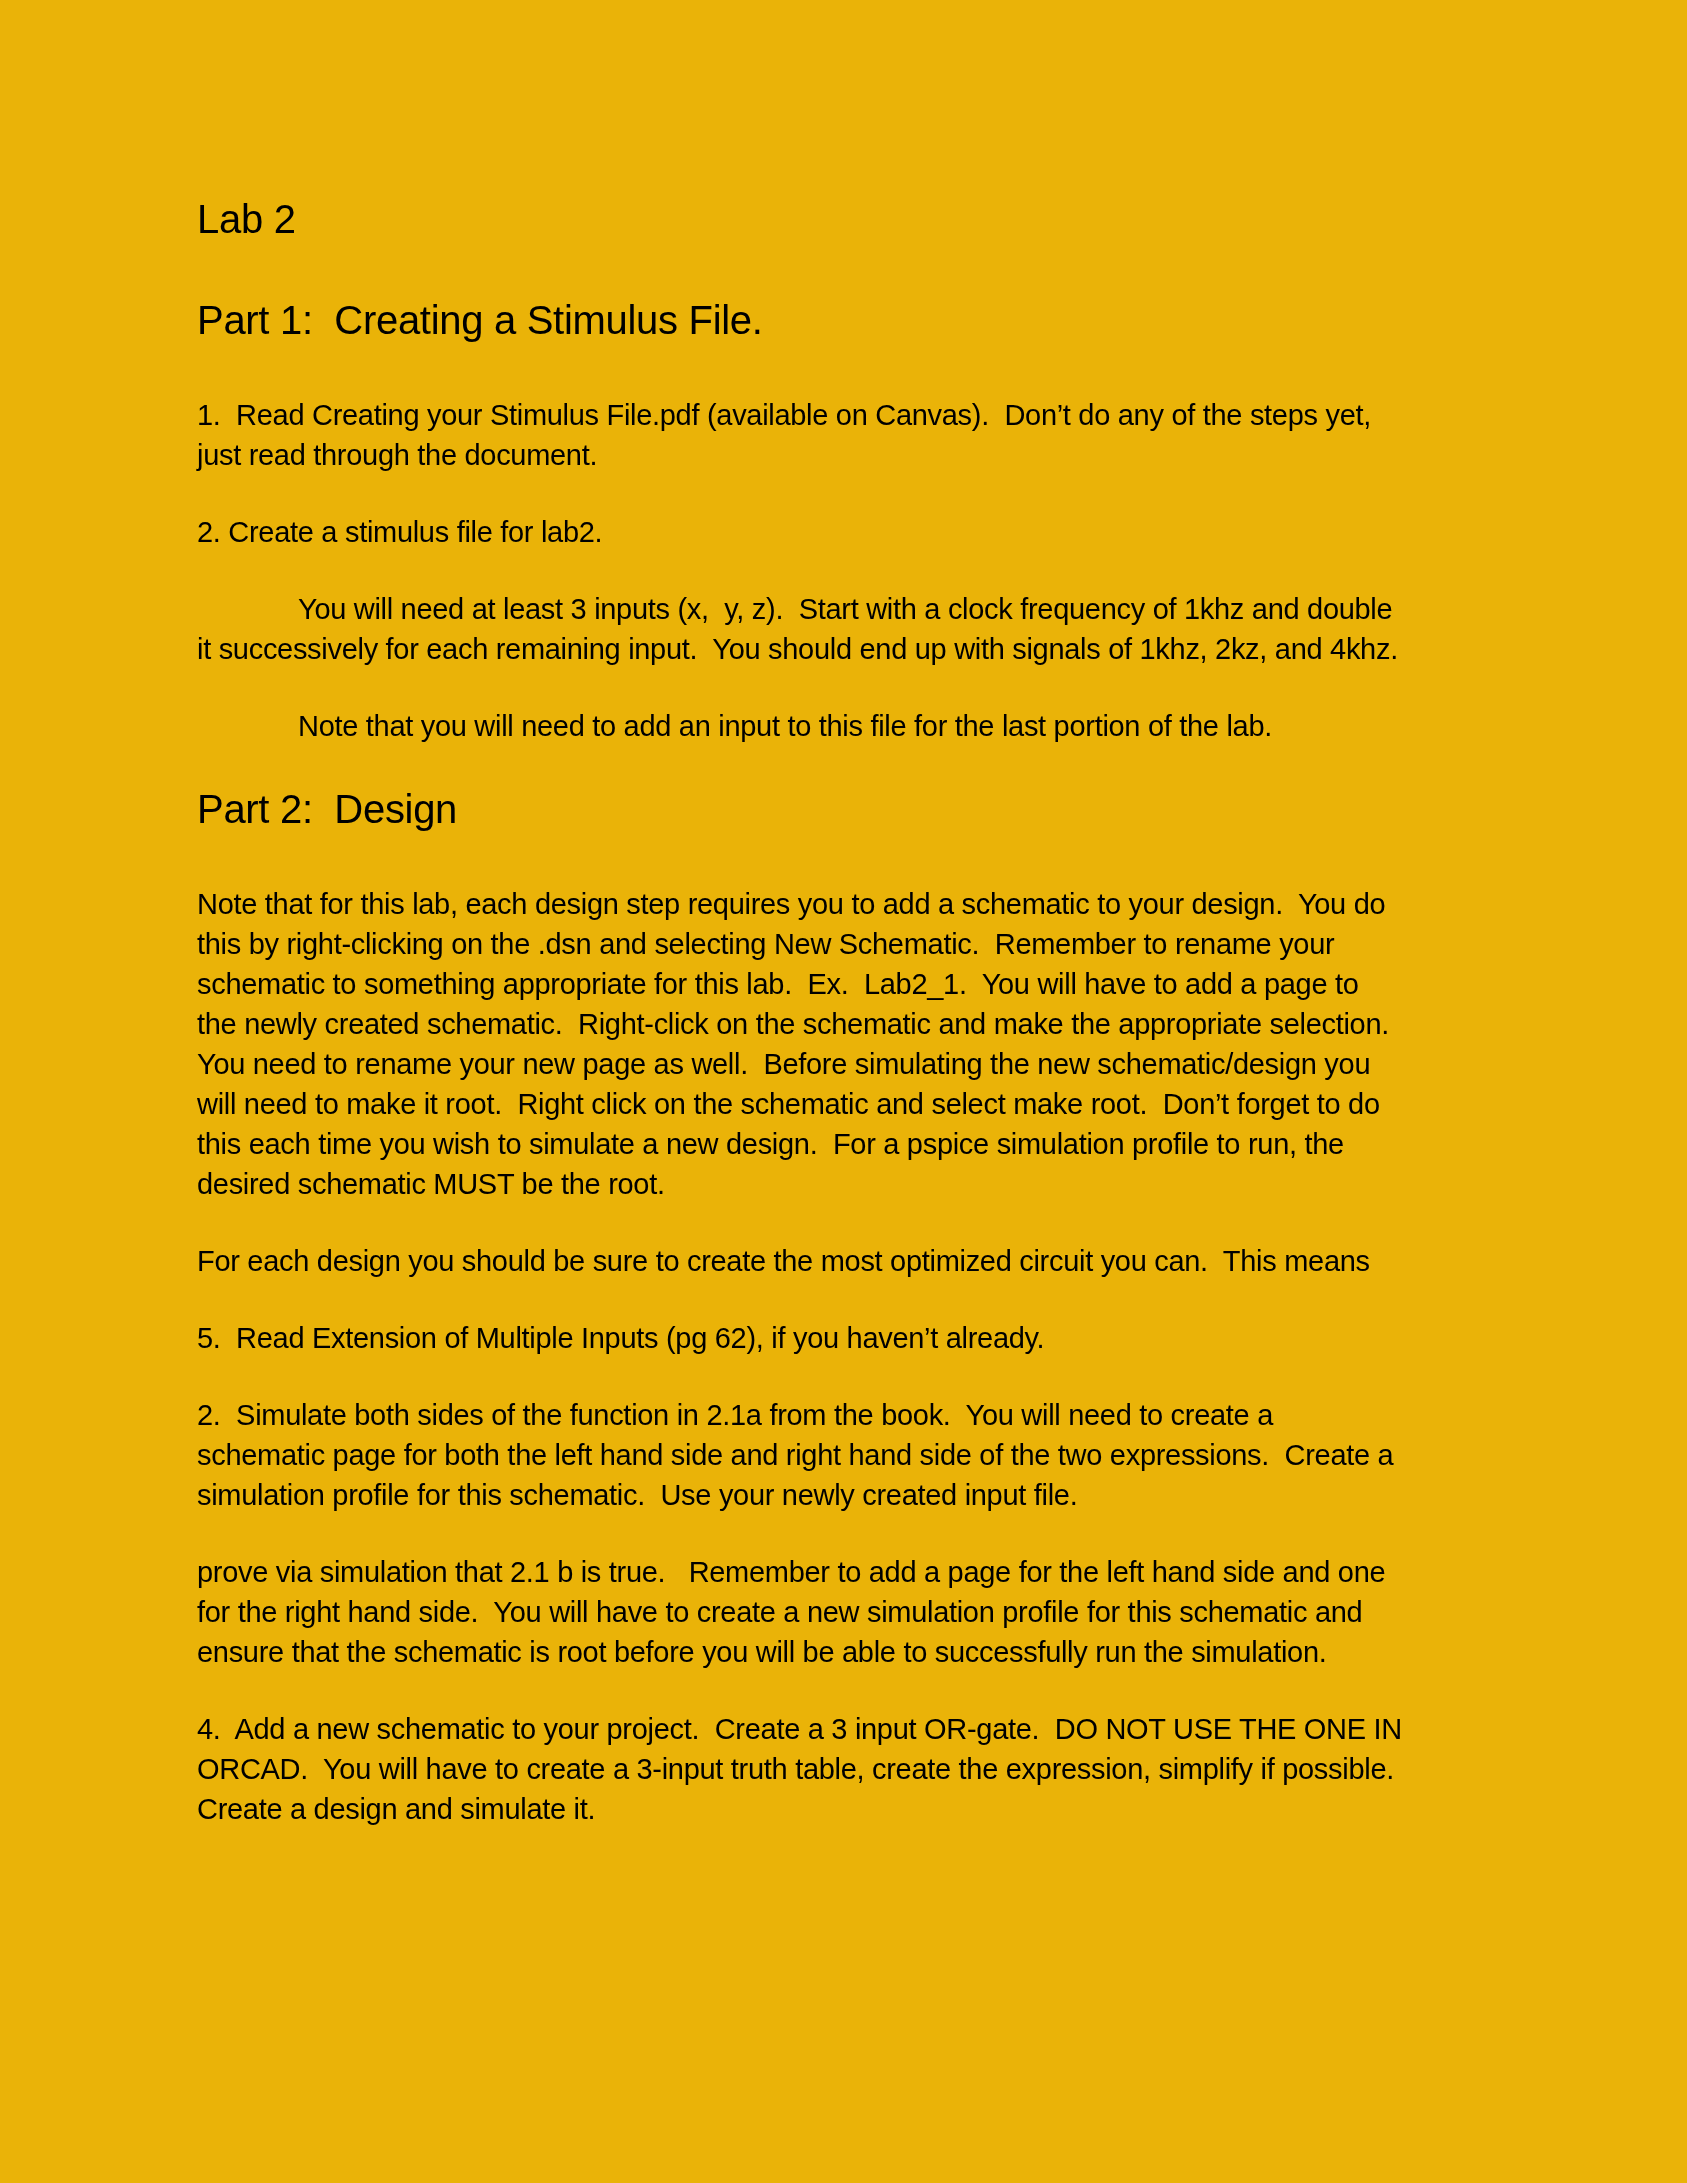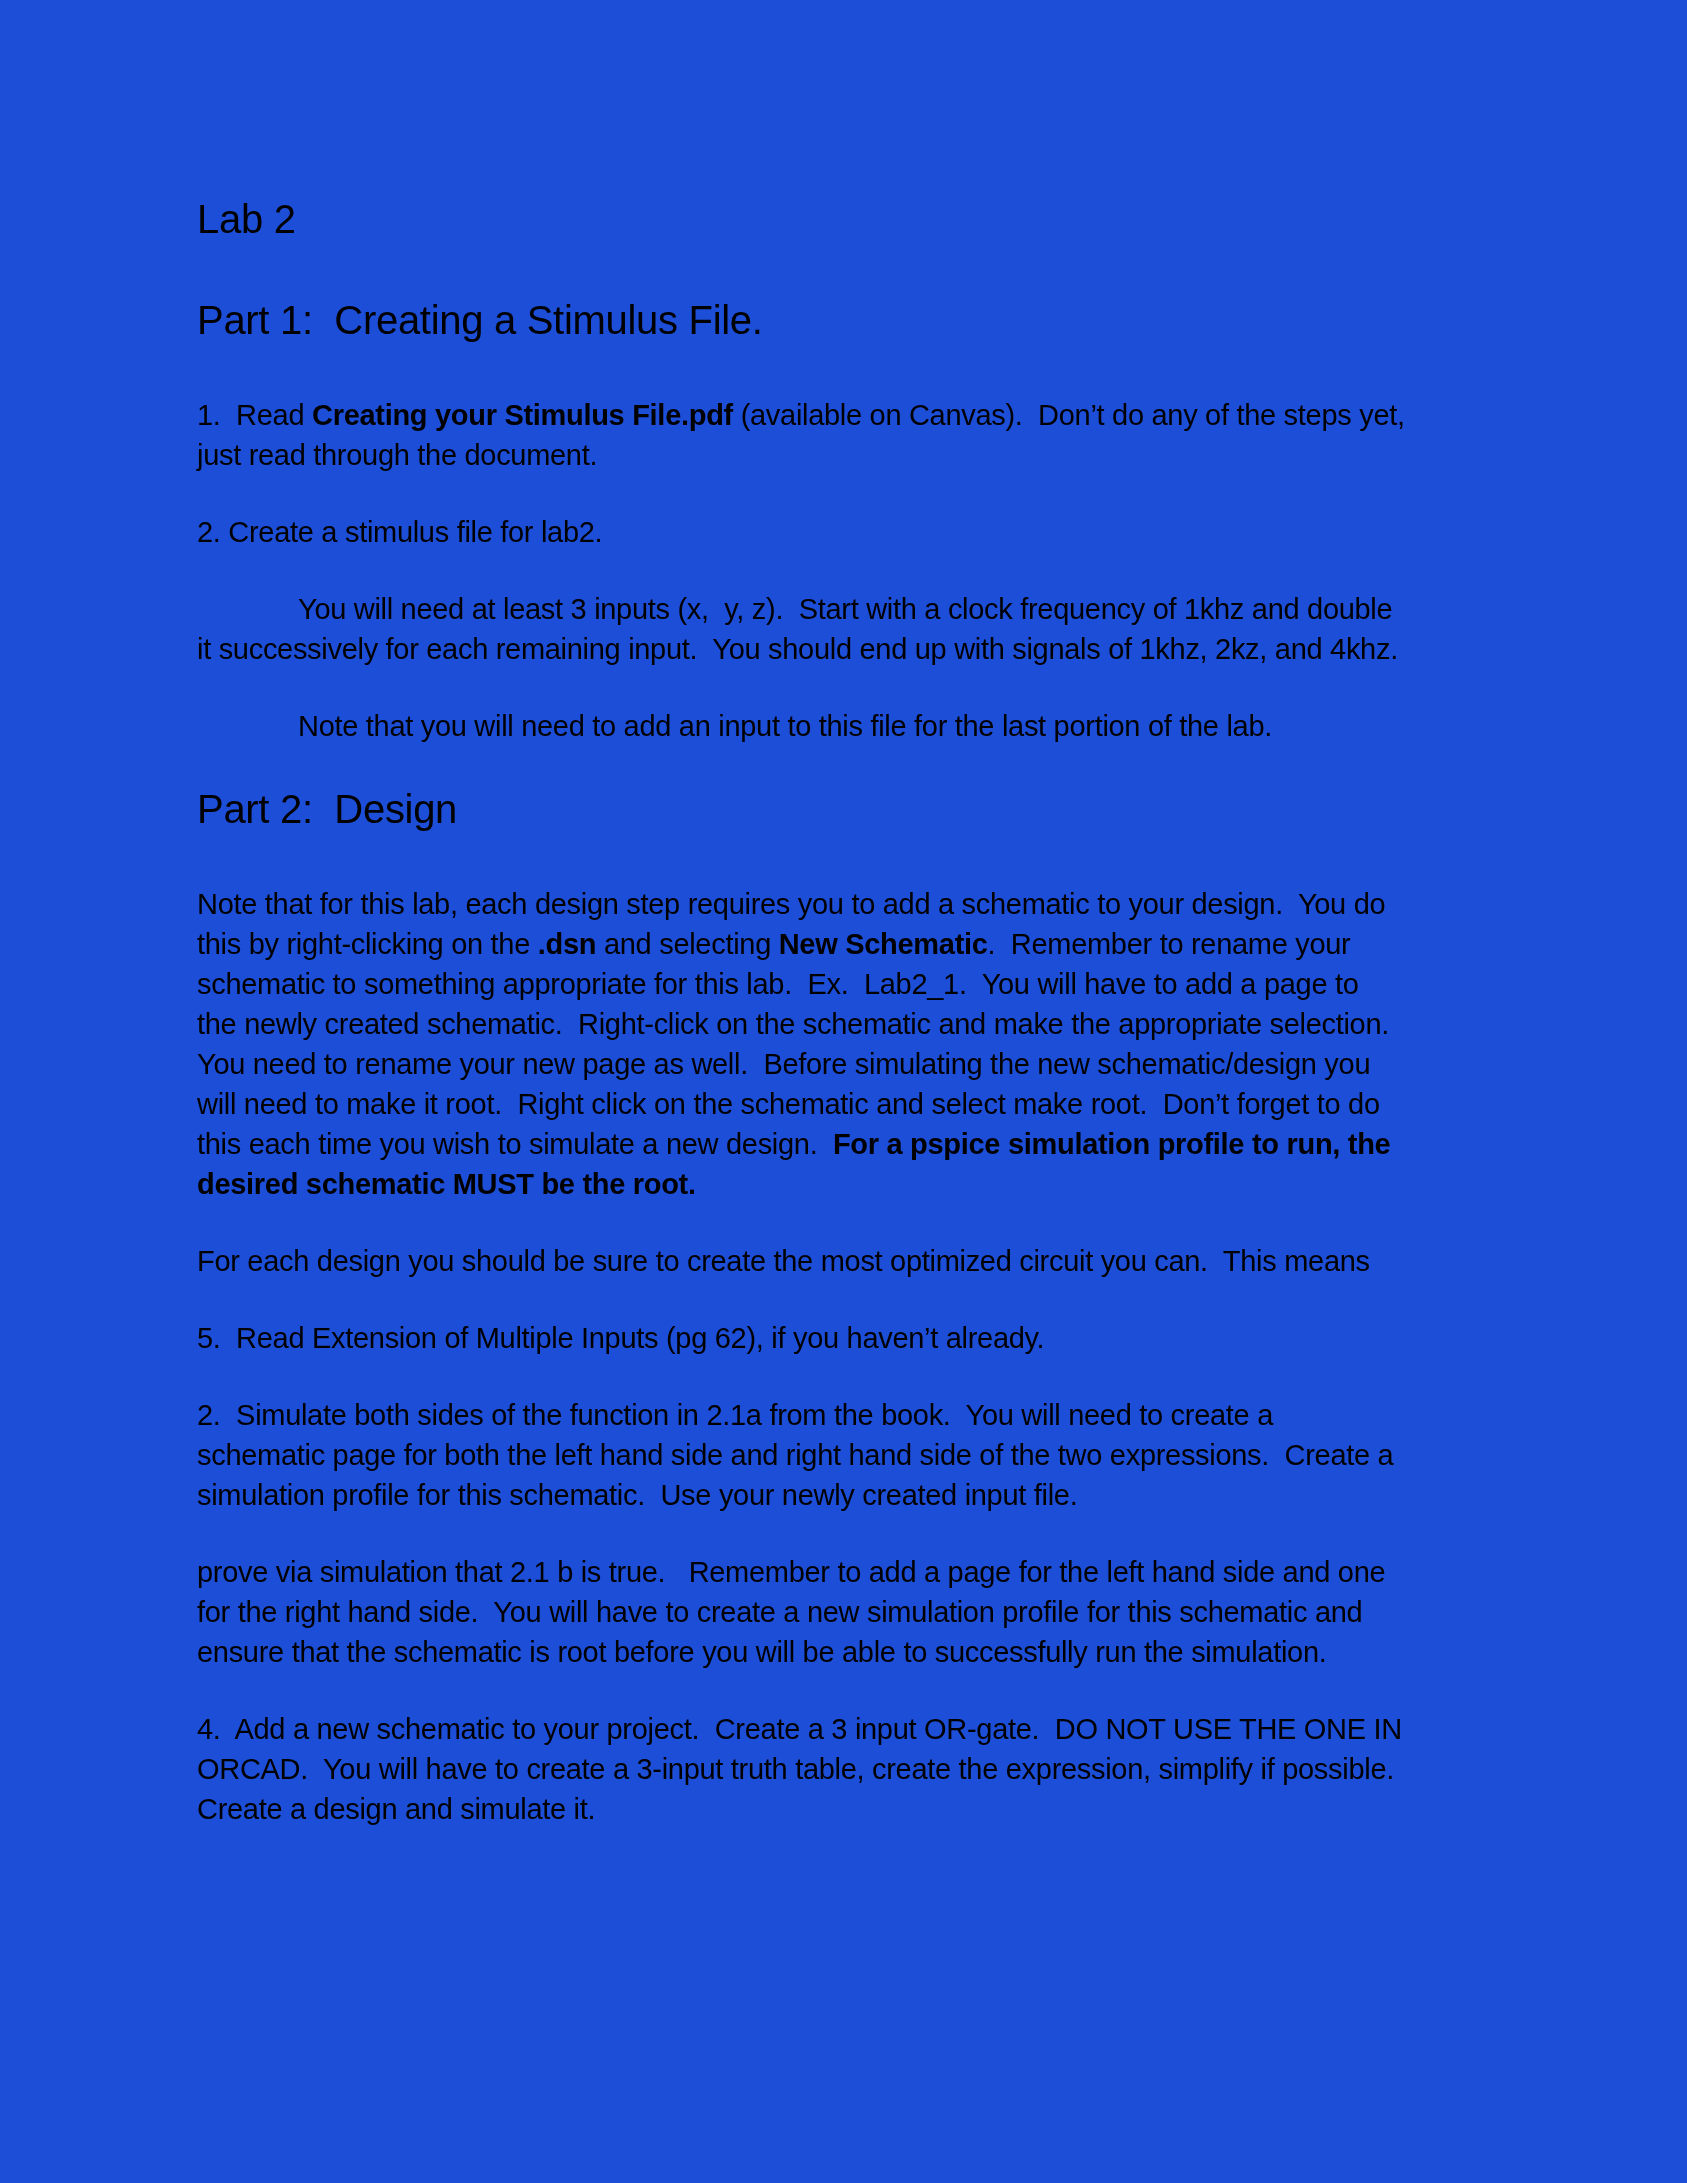--- a/index.html
+++ b/index.html
@@ -12,21 +12,21 @@
     height: 2183px;
     position: relative;
     font-family: "Liberation Sans", sans-serif;
     color: #000000;
   }
   .page {
     box-sizing: border-box;
     width: 1687px;
     height: 2183px;
     padding: 193px 108px 0 197px;
-    background: #1d4ed8;
+    background: #eab308;
     overflow: hidden;
   }
   .block {
     margin: 0 0 37px 0;
   }
   .block.title, .block.heading {
     margin-bottom: 48px;
   }
   .line {
     white-space: pre;
@@ -37,21 +37,21 @@
   .title .line, .heading .line {
     font-size: 40px;
     line-height: 53px;
     letter-spacing: -0.3px;
   }
   .line.indent {
     padding-left: 101px;
     margin-top: 28px;
   }
   .run { font-weight: normal; }
-  .run.b { font-weight: bold; }
+  .run.b { font-weight: normal; }
 </style>
 </head>
 <body>
 
 <div class="page">
   <div id="doc">
       <div class="block title">
         <div class="line"><span class="run">Lab 2</span></div>
       </div>
       <div class="block heading">

